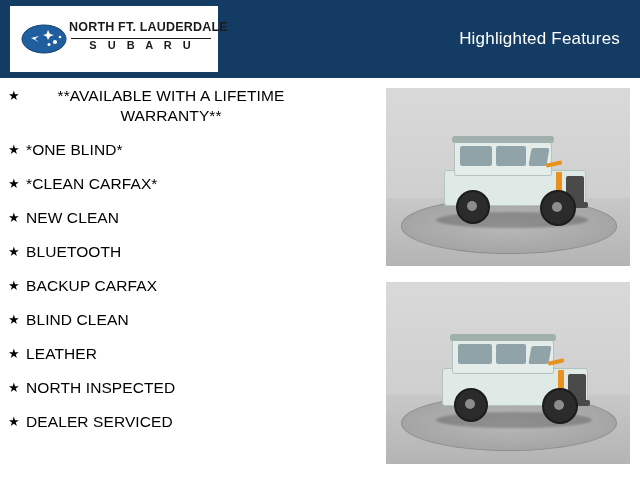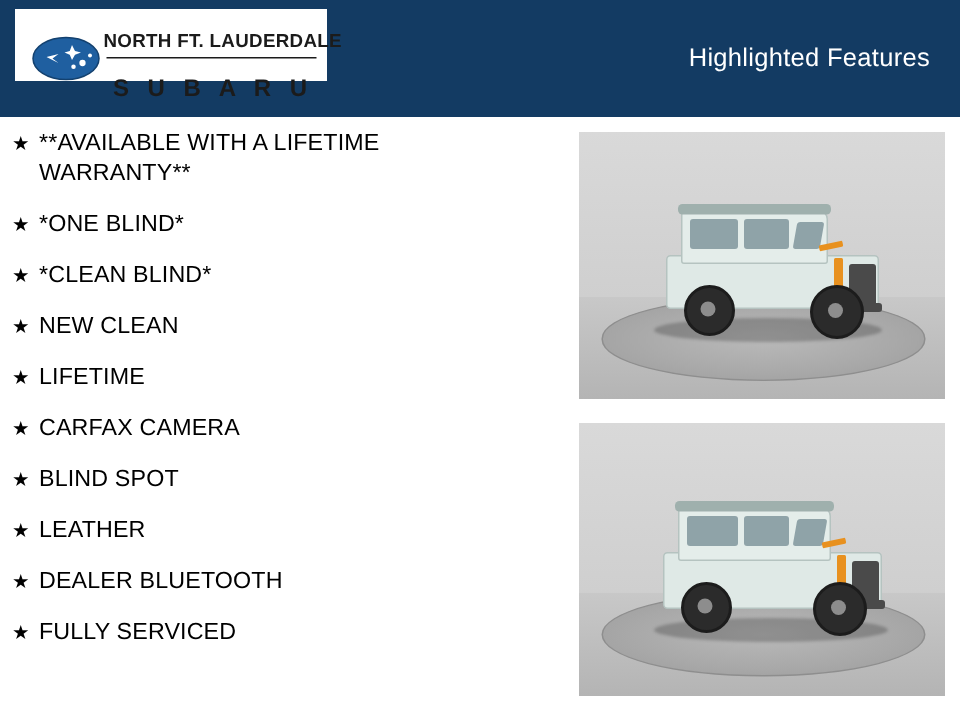--- a/index.html
+++ b/index.html
@@ -27,21 +27,21 @@
     left: 0;
     width: 640px;
     height: 78px;
     background: #133b63;
   }
   .logo-box {
     position: absolute;
     top: 6px;
     left: 10px;
     width: 208px;
-    height: 48px;
+    height: 66px;
     background: #ffffff;
     border: 1px solid #ffffff;
     box-sizing: border-box;
   }
   .logo-inner {
     position: relative;
     width: 100%;
     height: 100%;
   }
   .logo-mark {
@@ -59,22 +59,22 @@
     text-align: center;
   }
   .logo-name {
     font-size: 12.5px;
     font-weight: bold;
     color: #1b1b1b;
     letter-spacing: 0.2px;
     white-space: nowrap;
   }
   .logo-sub {
-    margin-top: 17px;
-    font-size: 16px;
+    margin-top: 5px;
+    font-size: 11px;
     font-weight: bold;
     color: #1b1b1b;
     letter-spacing: 4px;
     white-space: nowrap;
   }
   .logo-rule {
     position: absolute;
     left: 60px;
     top: 31px;
     width: 140px;
@@ -111,20 +111,21 @@
     text-align: left;
   }
   .feature-text {
     font-size: 15.5px;
     line-height: 20px;
     color: #000000;
     letter-spacing: 0.1px;
   }
   .feature-row.wrap .feature-text {
     max-width: 290px;
+    text-align: center;
   }
 
   
   .photo {
     position: absolute;
     background: #dcdcdc;
     overflow: hidden;
   }
   .photo-1 {
     left: 386px;
@@ -250,56 +251,56 @@
       <div class="feature-text">**AVAILABLE WITH A LIFETIME WARRANTY**</div>
     </div>
 
     <div class="feature-row">
       <div class="star">★</div>
       <div class="feature-text">*ONE BLIND*</div>
     </div>
 
     <div class="feature-row">
       <div class="star">★</div>
-      <div class="feature-text">*CLEAN BLIND*</div>
+      <div class="feature-text">*CLEAN CARFAX*</div>
     </div>
 
     <div class="feature-row">
       <div class="star">★</div>
       <div class="feature-text">NEW CLEAN</div>
     </div>
 
     <div class="feature-row">
       <div class="star">★</div>
-      <div class="feature-text">LIFETIME</div>
-    </div>
-
-    <div class="feature-row">
-      <div class="star">★</div>
-      <div class="feature-text">CARFAX CAMERA</div>
-    </div>
-
-    <div class="feature-row">
-      <div class="star">★</div>
-      <div class="feature-text">BLIND SPOT</div>
+      <div class="feature-text">BLUETOOTH</div>
+    </div>
+
+    <div class="feature-row">
+      <div class="star">★</div>
+      <div class="feature-text">BACKUP CARFAX</div>
+    </div>
+
+    <div class="feature-row">
+      <div class="star">★</div>
+      <div class="feature-text">BLIND CLEAN</div>
     </div>
 
     <div class="feature-row">
       <div class="star">★</div>
       <div class="feature-text">LEATHER</div>
     </div>
 
     <div class="feature-row">
       <div class="star">★</div>
-      <div class="feature-text">DEALER BLUETOOTH</div>
-    </div>
-
-    <div class="feature-row">
-      <div class="star">★</div>
-      <div class="feature-text">FULLY SERVICED</div>
+      <div class="feature-text">NORTH INSPECTED</div>
+    </div>
+
+    <div class="feature-row">
+      <div class="star">★</div>
+      <div class="feature-text">DEALER SERVICED</div>
     </div>
 
   </div>
 
   <div class="photo photo-1">
     <div class="ph-sky"></div>
     <div class="ph-floor"></div>
     <div class="ph-turntable"></div>
 
     <div class="veh" style="left:44px; top:30px; width:166px; height:120px;">

